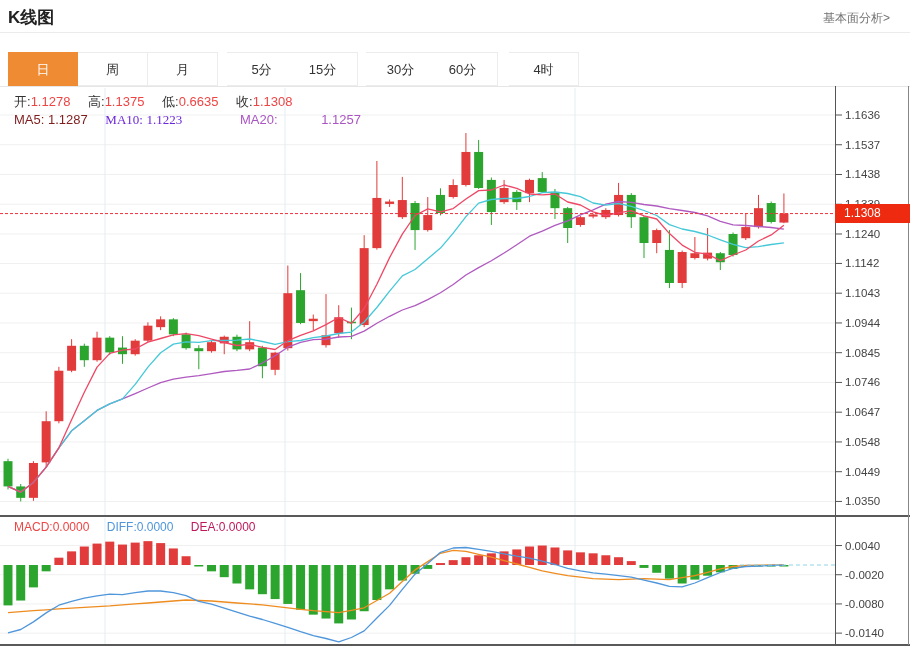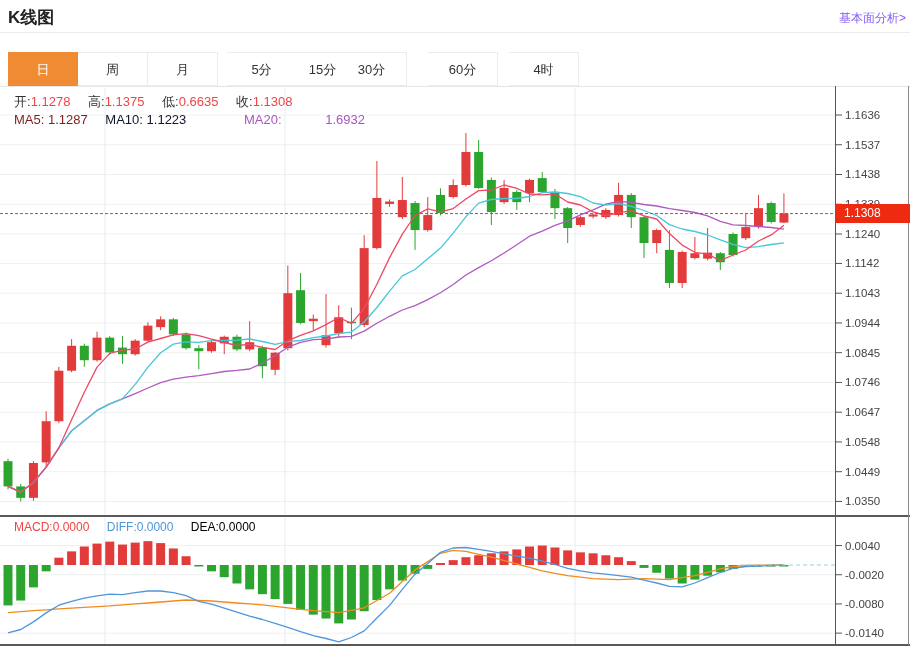--- a/index.html
+++ b/index.html
@@ -1,31 +1,31 @@
 <!DOCTYPE html>
 <html><head>
 <meta charset="utf-8">
 <style>
   html,body{margin:0;padding:0;background:#fff;}
   .app{position:relative;width:910px;height:647px;background:#fff;overflow:hidden;
        font-family:"Liberation Sans","DejaVu Sans",sans-serif;}
   .hdr{position:absolute;left:0;top:0;width:910px;height:32px;border-bottom:1px solid #ebebeb;}
   .hdr-title{position:absolute;left:8px;top:6px;font-size:17px;font-weight:bold;color:#222;}
-  .hdr-link{position:absolute;right:4px;top:10px;font-size:12px;color:#8b5cf6;text-decoration:none;cursor:pointer;}
+  .hdr-link{position:absolute;right:20px;top:10px;font-size:12px;color:#737373;text-decoration:none;cursor:pointer;}
   .tabs{position:absolute;left:0;top:52px;width:910px;height:34px;border-bottom:1px solid #e6e6e6;}
   .tab{position:absolute;top:0;width:70px;height:34px;line-height:34px;text-align:center;
        font-size:13px;color:#333;background:#fff;border:1px solid #ececec;border-left:none;
        box-sizing:border-box;cursor:pointer;}
   .tab:first-child{border-left:1px solid #ececec;}
   .tab.active{background:#ee8b33;color:#fff;border-color:#ee8b33;}
   .readout{position:absolute;font-size:13px;white-space:nowrap;}
   .readout .lab{color:#333;}
   .readout .val{margin-right:14px;}
-  .v-red{color:#ef4444;} .v-ma5{color:#7f1d1d;} .v-ma10{color:#0f172a;} .v-ma20{color:#aa55c3;margin-left:40px;}
-  .v-diff{color:#4f96db;} .v-dea{color:#000000;}
+  .v-red{color:#ef4444;} .v-ma5{color:#7f1d1d;} .v-ma10{color:#6d28d9;font-family:Liberation Serif, serif;} .v-ma20{color:#aa55c3;margin-left:40px;}
+  .v-diff{color:#4f96db;} .v-dea{color:#be185d;}
   .macd-readout{font-size:12px;}
   svg.chart{position:absolute;left:0;top:0;pointer-events:none;}
   .badge{position:absolute;left:835px;top:204px;width:75px;height:19px;background:#ee2b10;
          color:#fff;font-size:12px;line-height:19px;padding-left:9px;box-sizing:border-box;}
 </style>
 </head>
 <body>
 
 <div class="app">
 
@@ -33,21 +33,21 @@
     <div class="hdr-title">K线图</div>
     <a class="hdr-link">基本面分析&gt;</a>
   </div>
 
   <div class="tabs">
     <div class="tab active" style="left:8px">日</div>
     <div class="tab" style="left:78px">周</div>
     <div class="tab" style="left:148px">月</div>
     <div class="tab" style="left:227px">5分</div>
     <div class="tab" style="left:288px">15分</div>
-    <div class="tab" style="left:337px">30分</div>
+    <div class="tab" style="left:366px">30分</div>
     <div class="tab" style="left:428px">60分</div>
     <div class="tab" style="left:509px">4时</div>
   </div>
 
   <svg class="chart" id="chartsvg" width="910" height="647" viewBox="0 0 910 647">
       <line x1="0" y1="115" x2="835" y2="115" stroke="#f0f0f0" stroke-width="1"></line>
       <line x1="835" y1="115" x2="842" y2="115" stroke="#555555" stroke-width="1"></line>
       <text x="845" y="119" fill="#444444" font-size="11.5">1.1636</text>
       <line x1="0" y1="144.74950000000007" x2="835" y2="144.74950000000007" stroke="#f0f0f0" stroke-width="1"></line>
       <line x1="835" y1="144.74950000000007" x2="842" y2="144.74950000000007" stroke="#555555" stroke-width="1"></line>
@@ -308,21 +308,21 @@
   <div class="readout" style="left:14px;top:93px;">
     <span class="lab">开:</span><span class="val v-red">1.1278</span>
     <span class="lab">高:</span><span class="val v-red">1.1375</span>
     <span class="lab">低:</span><span class="val v-red">0.6635</span>
     <span class="lab">收:</span><span class="val v-red">1.1308</span>
   </div>
 
   <div class="readout" style="left:14px;top:112px;">
     <span class="v-ma5">MA5:</span> <span class="val v-ma5">1.1287</span>
     <span class="v-ma10">MA10:</span> <span class="val v-ma10">1.1223</span>
-    <span class="v-ma20">MA20:</span> <span class="val v-ma20">1.6932</span>
+    <span class="v-ma20">MA20:</span> <span class="val v-ma20">1.1257</span>
   </div>
 
   <div class="readout macd-readout" style="left:14px;top:520px;">
     <span class="v-red">MACD:</span><span class="val v-red">0.0000</span>
     <span class="v-diff">DIFF:</span><span class="val v-diff">0.0000</span>
     <span class="v-dea">DEA:</span><span class="val v-dea">0.0000</span>
   </div>
 
   <div class="badge">1.1308</div>
 </div>

